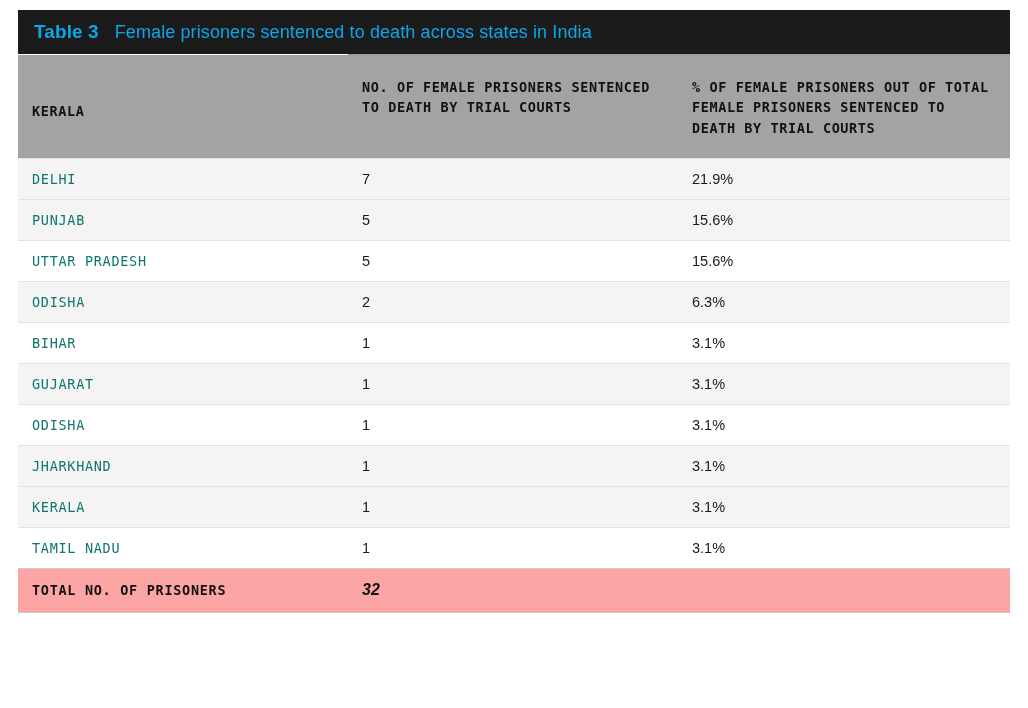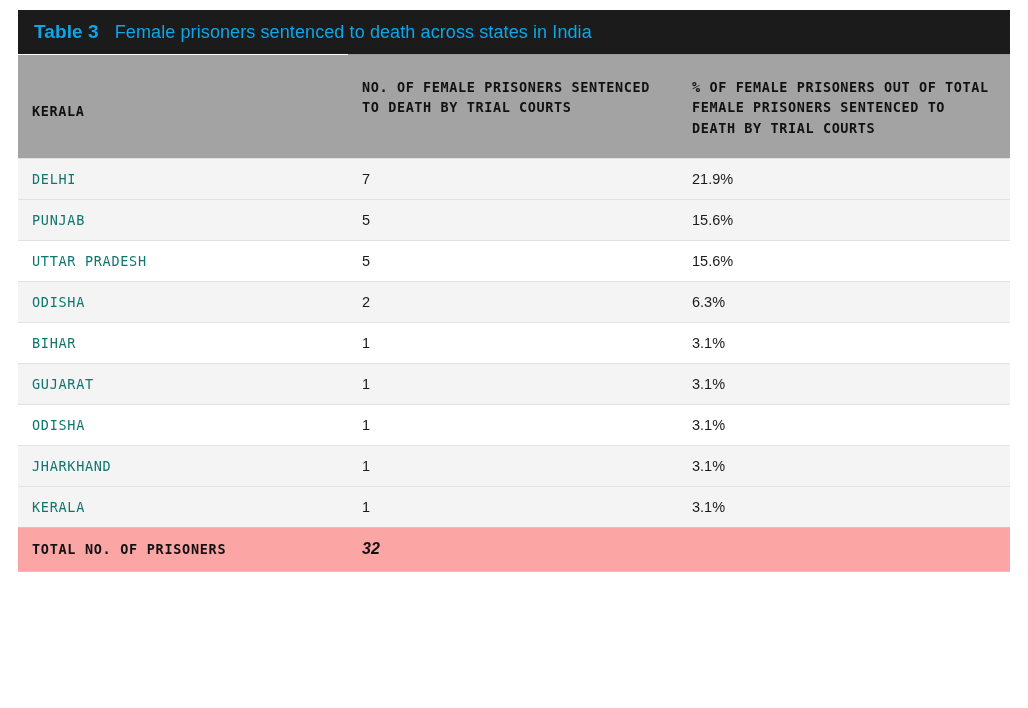--- a/index.html
+++ b/index.html
@@ -185,20 +185,25 @@
         <tr class="alt">
           <td>JHARKHAND</td>
           <td class="value">1</td>
           <td class="value">3.1%</td>
         </tr>
         <tr class="alt">
           <td>KERALA</td>
           <td class="value">1</td>
           <td class="value">3.1%</td>
         </tr>
+        <tr>
+          <td>TAMIL NADU</td>
+          <td class="value">1</td>
+          <td class="value">3.1%</td>
+        </tr>
         <tr class="total">
           <td>TOTAL NO. OF PRISONERS</td>
           <td class="value">32</td>
           <td class="value"></td>
         </tr>
       </tbody>
     </table>
 
   </div>
 </div>

